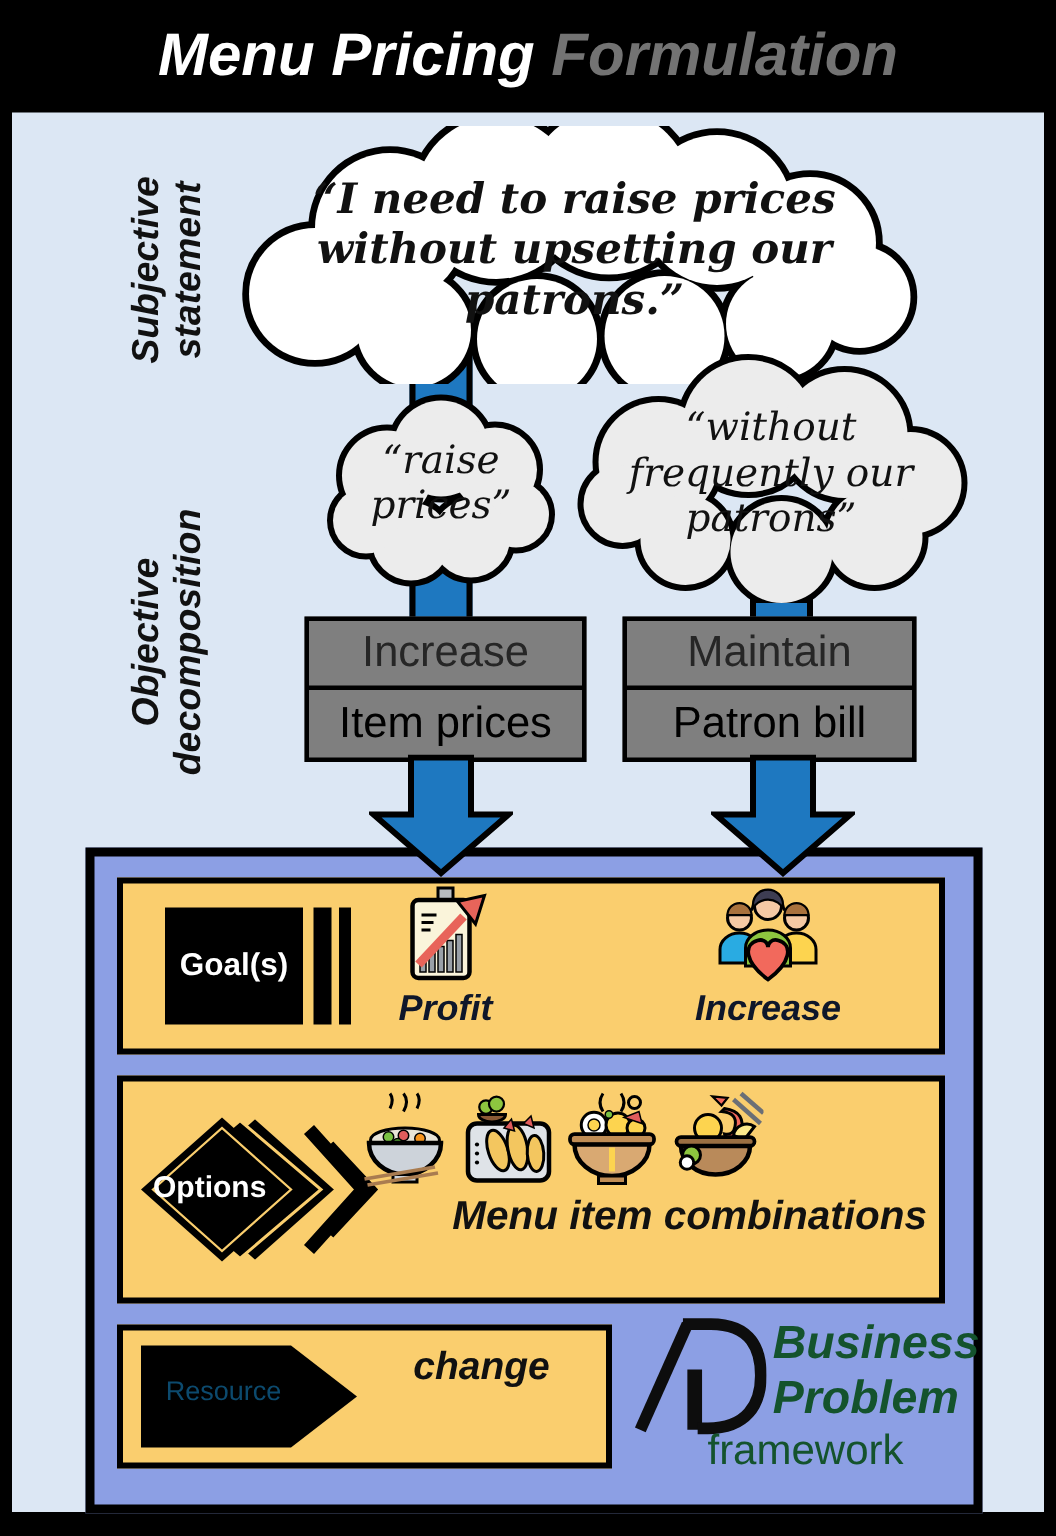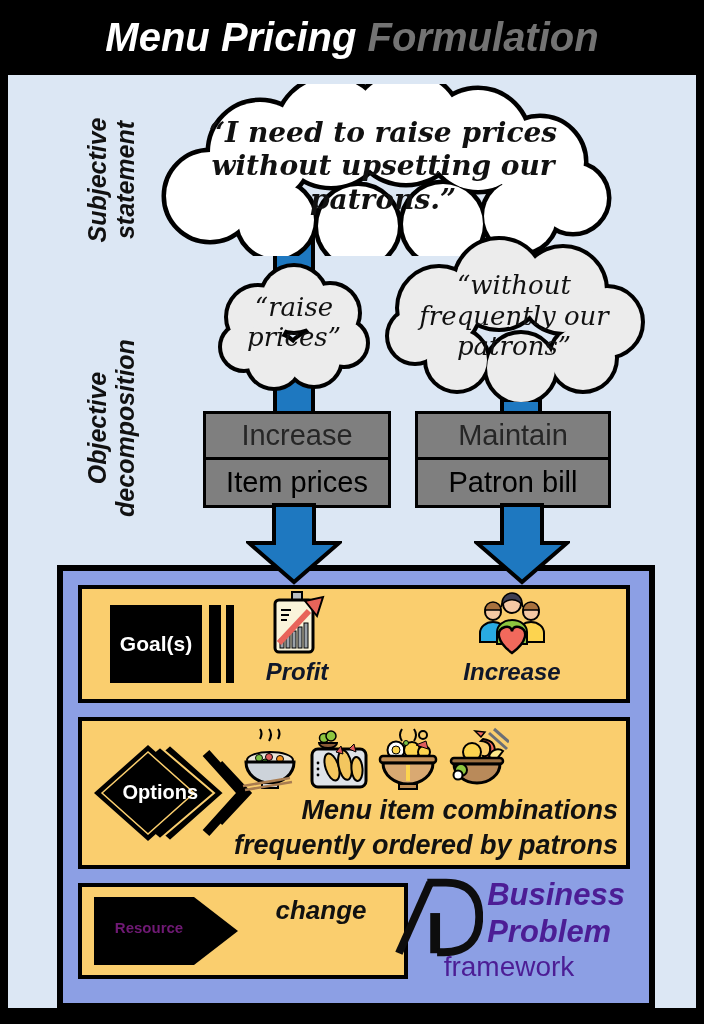--- a/index.html
+++ b/index.html
@@ -67,37 +67,37 @@
              display:flex;align-items:center;justify-content:center;}
   .goal-bar1{width:12px;background:#000;margin-left:7px;}
   .goal-bar2{width:8px;background:#000;margin-left:5px;}
   .goal-item{position:absolute;top:0;text-align:center;}
   .goal-item .lab{font-size:24px;font-weight:bold;font-style:italic;color:#0f172a;margin-top:-3px;}
   .item-profit{left:150px;width:130px;}
   .item-goodwill{left:360px;width:140px;}
 
   
   .options-icon{position:absolute;left:4px;top:16px;}
-  .options-label{position:absolute;left:20px;top:60px;width:96px;text-align:right;color:#fff;
+  .options-label{position:absolute;left:20px;top:60px;width:96px;text-align:left;color:#fff;
                  font-weight:bold;font-size:20px;z-index:2;}
   .food-row{position:absolute;left:156px;top:6px;display:flex;gap:5px;}
   .options-text{position:absolute;left:118px;top:72px;width:418px;text-align:right;
                 font-size:27px;font-weight:bold;font-style:italic;line-height:1.3;color:#111;}
   .options-text span{display:block;}
 
   
   .res-arrow{position:absolute;left:10px;top:8px;}
   .res-label{position:absolute;left:14px;top:8px;width:106px;height:64px;display:flex;align-items:center;
-             justify-content:center;color:#701a75;font-weight:bold;font-size:15px;}
+             justify-content:center;color:#0c4a6e;font-weight:normal;font-size:18px;}
   .res-text{position:absolute;left:160px;top:6px;width:158px;text-align:center;font-size:26px;
             font-weight:bold;font-style:italic;line-height:1.35;color:#111;}
   .res-text span{display:block;}
 
   
-  .brand{position:absolute;left:330px;top:304px;width:232px;height:112px;color:#4c1d95;}
+  .brand{position:absolute;left:358px;top:304px;width:232px;height:112px;color:#14532d;}
   .brand-row{display:flex;align-items:flex-start;}
   .brand-words{margin-left:4px;font-size:31px;font-weight:bold;font-style:italic;line-height:1.18;margin-top:2px;}
   .brand-words span{display:block;}
   .brand-framework{text-align:center;font-size:28px;margin-top:-6px;}
 </style>
 </head>
 <body>
 
 <div class="stage">
   <div class="panel"></div>
@@ -328,21 +328,20 @@
           <path d="M44,30 a9 9 0 0 1 14,-6 l-7,9 z" fill="#FDE98B" stroke="#000" stroke-width="2"></path>
           <rect x="6" y="31" width="52" height="6" rx="3" fill="#9A6F42" stroke="#000" stroke-width="2.5"></rect>
           <path d="M9,37 a23 19 0 0 0 46,0 z" fill="#B98A5A" stroke="#000" stroke-width="3"></path>
           <circle cx="16" cy="43" r="6" fill="#8DC63F" stroke="#000" stroke-width="2"></circle>
           <circle cx="13" cy="48" r="4.5" fill="#FFF" stroke="#000" stroke-width="2"></circle>
         </svg>
       </div>
 
       <div class="options-text">
         <span>Menu item combinations</span>
-        <span>frequently ordered by patrons</span>
       </div>
     </div>
 
     <div class="card card-resource">
       <svg class="res-arrow" width="150" height="72" viewBox="0 0 150 72">
         <polygon points="2,2 102,2 146,36 102,70 2,70" fill="#000"></polygon>
       </svg>
       <div class="res-label">Resource</div>
       <div class="res-text">
         <span>change</span>

